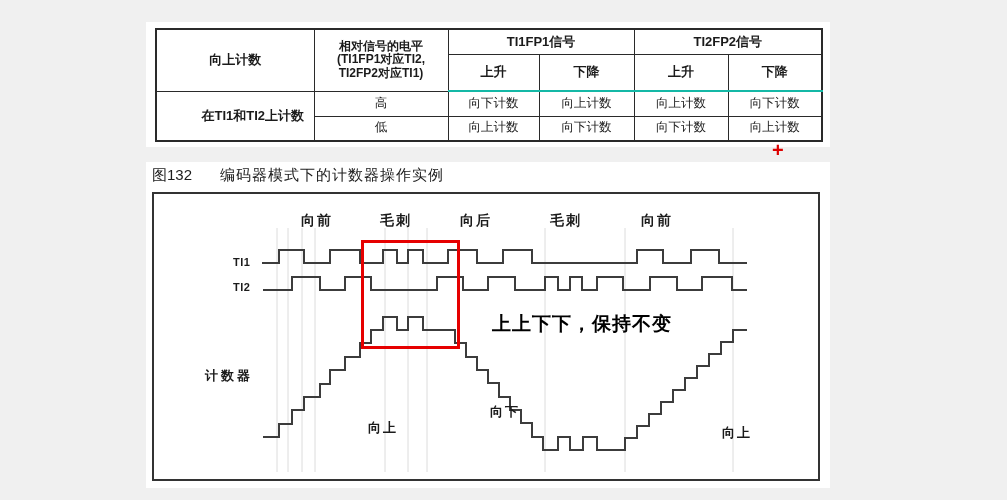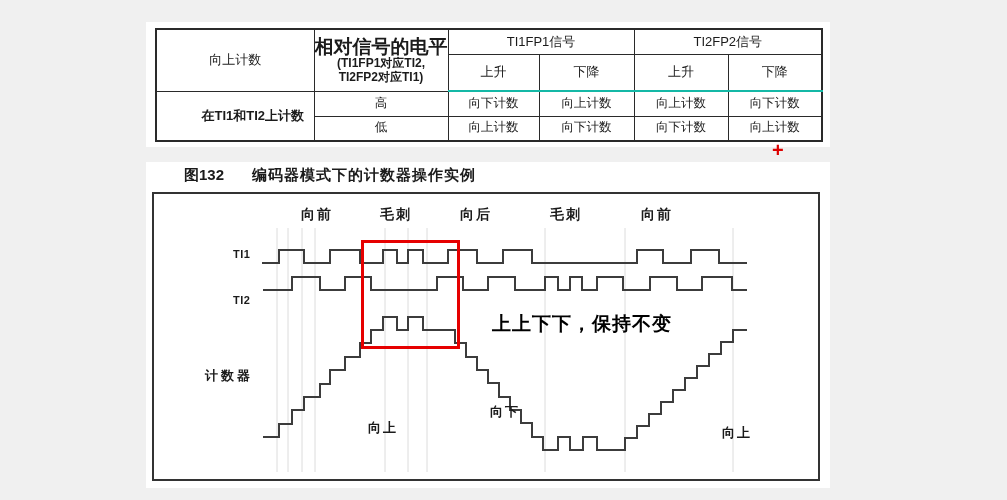--- a/index.html
+++ b/index.html
@@ -23,47 +23,46 @@
     width:666px;
   }
   #enc-table th,#enc-table td{
     border:1px solid #2a2a2a;
     text-align:center;vertical-align:middle;
     padding:0;line-height:1.25;
     font-size:13px;
     background:#fff;
   }
   #enc-table{border:2px solid #2a2a2a;}
-  #enc-table .hdr{font-weight:normal;margin-left:24px;}
+  #enc-table .hdr{font-weight:bold;margin-left:24px;}
   #enc-table .hdr-sub{font-size:12px;font-weight:bold;line-height:1.15;}
   #enc-table .row-h1{height:25px;}
   #enc-table .row-h2{height:37px;}
   #enc-table .row-d{height:25px;}
   #enc-table .sep-bottom{border-bottom:2px solid #14b8a6;}
   #enc-table td.cell{font-weight:normal;font-size:12.5px;}
   #enc-table td.edge-cell{font-weight:bold;font-size:13px;padding-left:35px;}
 
   
   #fig-caption{
     position:absolute;left:152px;top:166px;
-    font-size:15px;font-weight:bold;letter-spacing:1px;
+    font-size:15px;font-weight:normal;letter-spacing:1px;
     white-space:nowrap;
-    margin-left:32px;
   }
   #fig-caption .cap-label{margin-right:28px;letter-spacing:0;}
   #diagram-frame{
     position:absolute;left:152px;top:192px;
     width:664px;height:285px;
     border:2px solid #333;
     background:transparent;
   }
   #wave-svg{position:absolute;left:0;top:0;width:1007px;height:500px;pointer-events:none;}
 
   .region-label{
-    position:absolute;top:206px;
+    position:absolute;top:212px;
     transform:translateX(-50%);
     font-size:14px;font-weight:bold;letter-spacing:2px;
     white-space:nowrap;
   }
   .sig-label{
     position:absolute;font-size:11px;font-weight:bold;letter-spacing:0.5px;
   }
   #counter-label{
     position:absolute;left:205px;top:367px;
     font-size:13px;font-weight:bold;letter-spacing:3px;white-space:nowrap;
@@ -98,21 +97,21 @@
       <col style="width:134px">
     <col style="width:91px">
       <col style="width:95px">
     <col style="width:94px">
       <col style="width:94px">
   </colgroup>
   <tbody>
       <tr class="row-h1">
     <th rowspan="2" class="hdr">向上计数</th>
     <th rowspan="2" class="hdr-sub">
-      <div style="font-size:19px;">相对信号的电平</div>
+      <div style="font-size:12px;">相对信号的电平</div>
       <div>(TI1FP1对应TI2,</div>
       <div>TI2FP2对应TI1)</div>
     </th>
     <th colspan="2" class="hdr">TI1FP1信号</th>
     <th colspan="2" class="hdr">TI2FP2信号</th>
   </tr>
   <tr class="row-h2">
     <th class="hdr sep-bottom">上升</th>
     <th class="hdr sep-bottom">下降</th>
     <th class="hdr sep-bottom">上升</th>
@@ -161,22 +160,22 @@
     <polyline points="263,290 292,290 292,277 320,277 320,290 345,290 345,277 371,277 371,290 437,290 437,277 463,277 463,290 488,290 488,277 515,277 515,290 545,290 545,277 558,277 558,290 570,290 570,277 582,277 582,290 597,290 597,277 623,277 623,290 650,290 650,277 677,277 677,290 702,290 702,277 732,277 732,290 747,290" fill="none" stroke="#3c3c3c" stroke-width="2"></polyline>
     <polyline points="263,437 279,437 279,424 292,424 292,410 304,410 304,397 320,397 320,384 330,384 330,370 345,370 345,357 360,357 360,343 371,343 371,330 383,330 383,317 397,317 397,330 408,330 408,317 423,317 423,330 455,330 455,343 466,343 466,357 477,357 477,370 488,370 488,383 499,383 499,397 510,397 510,410 521,410 521,423 532,423 532,437 543,437 543,450 558,450 558,437 570,437 570,450 583,450 583,437 597,437 597,450 625,450 625,438 637,438 637,426 649,426 649,414 661,414 661,402 673,402 673,390 685,390 685,378 697,378 697,366 709,366 709,354 721,354 721,342 733,342 733,330 747,330" fill="none" stroke="#3c3c3c" stroke-width="2"></polyline>
   </svg>
 
 <div class="region-label" style="left:317px">向前</div>
 <div class="region-label" style="left:396px">毛刺</div>
 <div class="region-label" style="left:476px">向后</div>
 <div class="region-label" style="left:566px">毛刺</div>
 <div class="region-label" style="left:657px">向前</div>
 
-<div class="sig-label" style="left:233px;top:248px">TI1</div>
-<div class="sig-label" style="left:233px;top:294px">TI2</div>
+<div class="sig-label" style="left:233px;top:256px">TI1</div>
+<div class="sig-label" style="left:233px;top:281px">TI2</div>
 <div id="counter-label">计数器</div>
 
 <div class="dir-label" style="left:340px;top:419px">向上</div>
 <div class="dir-label" style="left:462px;top:403px">向下</div>
 <div class="dir-label" style="left:694px;top:424px">向上</div>
 
 <div id="glitch-box"></div>
 <div id="annotation-text">上上下下，保持不变</div>
 
 </body></html>

